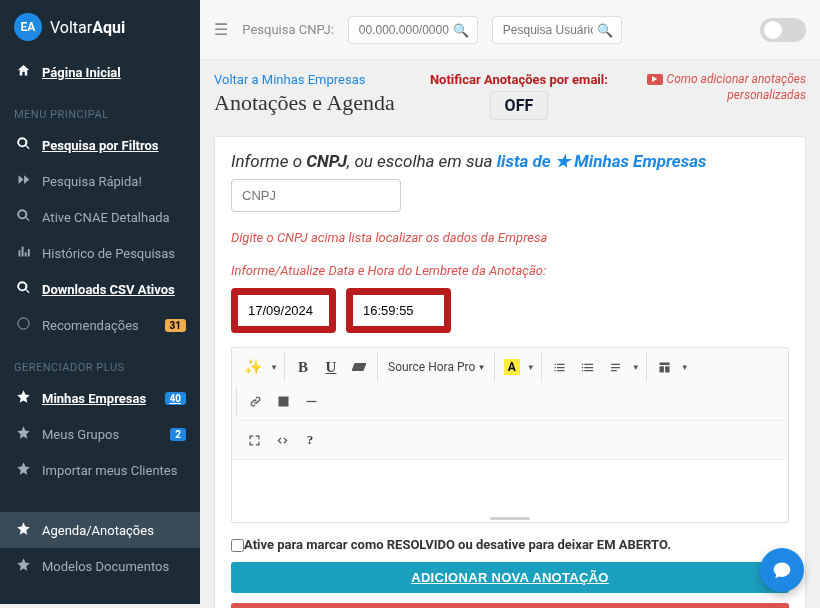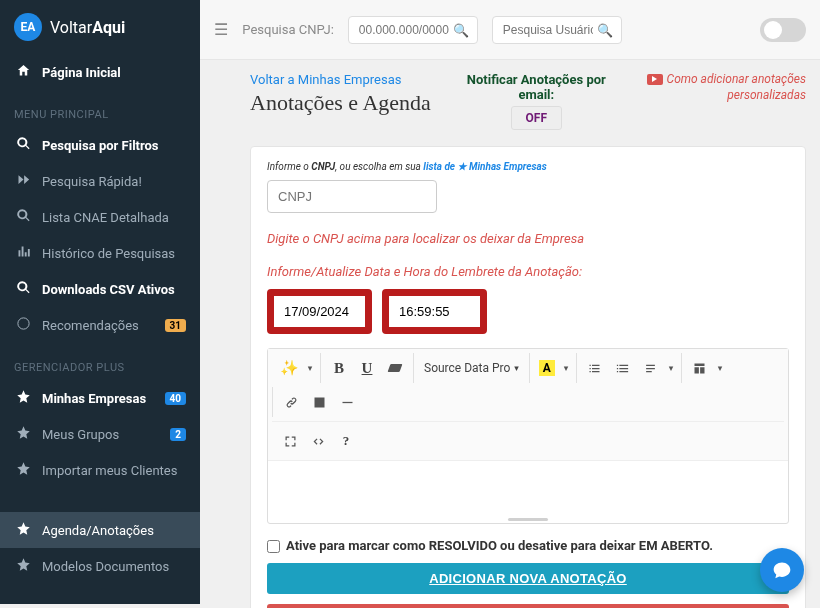--- a/index.html
+++ b/index.html
@@ -6,21 +6,21 @@
   body { font-family: -apple-system, BlinkMacSystemFont, "Segoe UI", Roboto, sans-serif; font-size: 14px; color: #333; background: #f0f0f0; width: 820px; height: 608px; overflow: hidden; position: relative; }
   
   
   .sidebar { position: absolute; left: 0; top: 0; width: 200px; height: 604px; background: #1c2b36; color: #a0aeba; overflow-y: auto; }
   .sidebar-header { display: flex; align-items: center; padding: 13px 14px; }
   .logo-circle { width: 28px; height: 28px; border-radius: 50%; background: #1e88e5; color: #fff; display: flex; align-items: center; justify-content: center; font-size: 12px; font-weight: bold; margin-right: 8px; }
   .brand { color: #fff; font-size: 16px; }
   .brand .bold { font-weight: 700; }
   
   .sidebar-item { display: flex; align-items: center; padding: 9px 14px; cursor: pointer; font-size: 13px; position: relative; }
-  .sidebar-item.bold { font-weight: 700; color: #fff; }
+  .sidebar-item.bold { font-weight: 700; color: #fff; text-decoration: underline; }
   .sidebar-item.active { background: #394b59; color: #fff; margin-top: 24px; }
   .sidebar-item .icon { width: 18px; margin-right: 10px; flex-shrink: 0; text-align: center; font-size: 14px; }
   .sidebar-item .label { flex: 1; white-space: nowrap; overflow: hidden; text-overflow: ellipsis; }
   .badge { background: #f0ad4e; color: #000; font-size: 10px; padding: 1px 5px; border-radius: 3px; font-weight: bold; margin-left: 4px; }
   .badge.blue { background: #1e88e5; color: #fff; }
   
   .sidebar-section { padding: 18px 14px 6px; font-size: 11px; color: #5e6f7d; letter-spacing: 0.5px; }
   
   
   .main { position: absolute; left: 200px; top: 0; width: 620px; height: 608px; display: flex; flex-direction: column; }
@@ -28,33 +28,33 @@
   .hamburger { color: #888; font-size: 16px; cursor: pointer; }
   .top-label { color: #8a8a8a; font-size: 13px; line-height: 1.2; }
   .search-group { position: relative; }
   .search-input { border: 1px solid #ddd; border-radius: 4px; padding: 6px 28px 6px 10px; font-size: 12px; width: 130px; background: #fff; color: #555; }
   .search-group .sicn { position: absolute; right: 8px; top: 50%; transform: translateY(-50%); color: #888; font-size: 13px; pointer-events: none; }
   .flex-spacer { flex: 1; }
   .toggle-big { width: 46px; height: 24px; background: #d6d6d6; border-radius: 12px; position: relative; cursor: pointer; }
   .toggle-big .knob { width: 18px; height: 18px; background: #fff; border-radius: 50%; position: absolute; top: 3px; left: 4px; }
   
   
-  .content { flex: 1; overflow-y: auto; padding: 12px 14px 40px; margin-left: 36px; }
+  .content { flex: 1; overflow-y: auto; padding: 12px 14px 40px; }
   .header-row { display: flex; align-items: flex-start; gap: 20px; }
   .hcol { flex: 1; }
   .back-link { color: #1e88e5; font-size: 13px; cursor: pointer; }
   .page-title { font-size: 22px; font-weight: 400; color: #333; margin-top: 2px; line-height: 1.25; font-family: Georgia, serif; }
-  .notify-label { font-weight: 700; font-size: 13px; text-align: center; color: #14532d; }
-  .off-pill { display: inline-block; background: #eee; border: 1px solid #ddd; border-radius: 3px; padding: 4px 14px; font-size: 12px; color: #701a75; margin-top: 4px; cursor: pointer; font-weight: 700; }
+  .notify-label { font-weight: 700; font-size: 13px; text-align: center; color: #b91c1c; }
+  .off-pill { display: inline-block; background: #eee; border: 1px solid #ddd; border-radius: 3px; padding: 4px 14px; font-size: 16px; color: #0f172a; margin-top: 4px; cursor: pointer; font-weight: 700; }
   .yt-row { text-align: right; font-size: 12px; font-style: italic; color: #d9534f; line-height: 1.3; }
   .yt-icon { display: inline-block; width: 16px; height: 11px; background: #d9534f; border-radius: 2px; position: relative; vertical-align: middle; margin-right: 4px; }
   .yt-icon::after { content: ""; position: absolute; left: 5px; top: 2px; border-left: 5px solid #fff; border-top: 3.5px solid transparent; border-bottom: 3.5px solid transparent; }
   
   .card { background: #fff; border: 1px solid #e4e4e4; border-radius: 4px; margin-top: 16px; padding: 14px 16px; }
-  .prompt1 { font-size: 10px; font-style: italic; }
+  .prompt1 { font-size: 17px; font-style: italic; }
   .prompt1 .b { font-weight: 700; }
   .link-inline { color: #1e88e5; cursor: pointer; font-style: italic; font-weight: 700; }
   .star-inline { color: #1e88e5; }
   .cnpj-input { margin-top: 8px; border: 1px solid #ccc; border-radius: 4px; padding: 8px 10px; width: 170px; font-size: 13px; }
   
   .red-note { color: #d9534f; font-style: italic; font-size: 13px; margin-top: 18px; }
   
   .dt-row { display: flex; gap: 10px; margin-top: 10px; }
   .dt-input { border: 7px solid #b91c1c; border-radius: 4px; padding: 8px 10px; width: 105px; font-size: 13px; background: #fff; }
   
@@ -71,21 +71,21 @@
   .font-sel { display: flex; align-items: center; gap: 4px; padding: 0 6px; font-size: 12px; color: #444; cursor: pointer; height: 26px; }
   .font-sel .caret { font-size: 9px; }
   .color-btn { display: flex; align-items: center; justify-content: center; width: 26px; height: 26px; cursor: pointer; }
   .color-swatch { width: 16px; height: 16px; background: #ffeb3b; display: flex; align-items: center; justify-content: center; font-weight: 700; font-size: 12px; color: #000; }
   .caret-btn { width: 12px; height: 26px; display:flex; align-items:center; justify-content:center; font-size:9px; color:#555; cursor:pointer; }
   .tbtn svg { width: 15px; height: 15px; fill: #555; }
   .editor-area { min-height: 54px; padding: 8px; font-size: 13px; }
   .editor-handle { height: 8px; display:flex; align-items:center; justify-content:center; }
   .editor-handle div { width: 40px; height: 3px; background: #d0d0d0; border-radius: 2px; }
   
-  .check-row { margin-top: 14px; font-size: 13px; font-weight: 700; display:flex; align-items:flex-end; gap: 6px; }
+  .check-row { margin-top: 14px; font-size: 13px; font-weight: 700; display:flex; align-items:flex-end; }
   
   .big-btn { width: 100%; padding: 8px; border: none; border-radius: 3px; color: #fff; font-size: 13px; font-weight: 600; margin-top: 10px; cursor: pointer; letter-spacing: 0.3px; text-decoration: underline; }
   .btn-add { background: #1ca0c0; }
   .btn-cancel { background: #d9534f; }
   
   
   .fab { position: absolute; right: 16px; bottom: 16px; width: 44px; height: 44px; border-radius: 50%; background: #1e88e5; display: flex; align-items: center; justify-content: center; cursor: pointer; box-shadow: 0 4px 10px rgba(0,0,0,0.25); }
   .fab svg { width: 20px; height: 20px; fill: #fff; }
   
   
@@ -122,21 +122,21 @@
   <div class="sidebar-item">
     <span class="icon"><svg class="sic" viewBox="0 0 24 24">
           <path d="M4 5l8 7-8 7zM13 5l8 7-8 7z"></path>
         </svg></span>
     <span class="label">Pesquisa Rápida!</span>
   </div>
   <div class="sidebar-item">
     <span class="icon"><svg class="sic" viewBox="0 0 24 24">
           <path d="M10 2a8 8 0 105.3 14l5 5 1.4-1.4-5-5A8 8 0 0010 2zm0 3a5 5 0 110 10 5 5 0 010-10z"></path>
         </svg></span>
-    <span class="label">Lista CNAE Detalhada</span>
+    <span class="label">Ative CNAE Detalhada</span>
   </div>
   <div class="sidebar-item">
     <span class="icon"><svg class="sic" viewBox="0 0 24 24">
           <path d="M4 20V10h3v10zm5 0V4h3v16zm5 0v-7h3v7zm5 0V8h3v12z"></path>
         </svg></span>
     <span class="label">Histórico de Pesquisas</span>
   </div>
   <div class="sidebar-item bold">
     <span class="icon"><svg class="sic" viewBox="0 0 24 24">
           <path d="M10 2a8 8 0 105.3 14l5 5 1.4-1.4-5-5A8 8 0 0010 2zm0 3a5 5 0 110 10 5 5 0 010-10z"></path>
@@ -222,21 +222,21 @@
         </div>
       </div>
     </div>
 
     <div class="card">
       <div class="prompt1">
         <span>Informe o </span><span class="b">CNPJ</span><span>, ou escolha em sua </span><span class="link-inline"><span>lista de </span><span class="star-inline">★</span><span> Minhas Empresas</span></span>
       </div>
       <input class="cnpj-input" placeholder="CNPJ" style="">
 
-      <div class="red-note">Digite o CNPJ acima para localizar os deixar da Empresa</div>
+      <div class="red-note">Digite o CNPJ acima lista localizar os dados da Empresa</div>
       <div class="red-note">Informe/Atualize Data e Hora do Lembrete da Anotação:</div>
 
       <div class="dt-row">
         <input class="dt-input" value="17/09/2024" style="">
         <input class="dt-input" value="16:59:55" style="">
       </div>
 
       
       <div class="editor">
         <div class="editor-toolbar">
@@ -244,21 +244,21 @@
             <div class="tbtn magic">✨</div>
             <div class="caret-btn">▾</div>
           </div>
           <div class="tgroup">
             <div class="tbtn bold">B</div>
             <div class="tbtn underline">U</div>
             <div class="tbtn eraser"></div>
           </div>
           <div class="tgroup">
             <div class="font-sel">
-                <span>Source Data Pro</span>
+                <span>Source Hora Pro</span>
                 <span class="caret">▾</span>
               </div>
           </div>
           <div class="tgroup">
             <div class="color-btn">
                 <div class="color-swatch">A</div>
               </div>
             <div class="caret-btn">▾</div>
           </div>
           <div class="tgroup">

